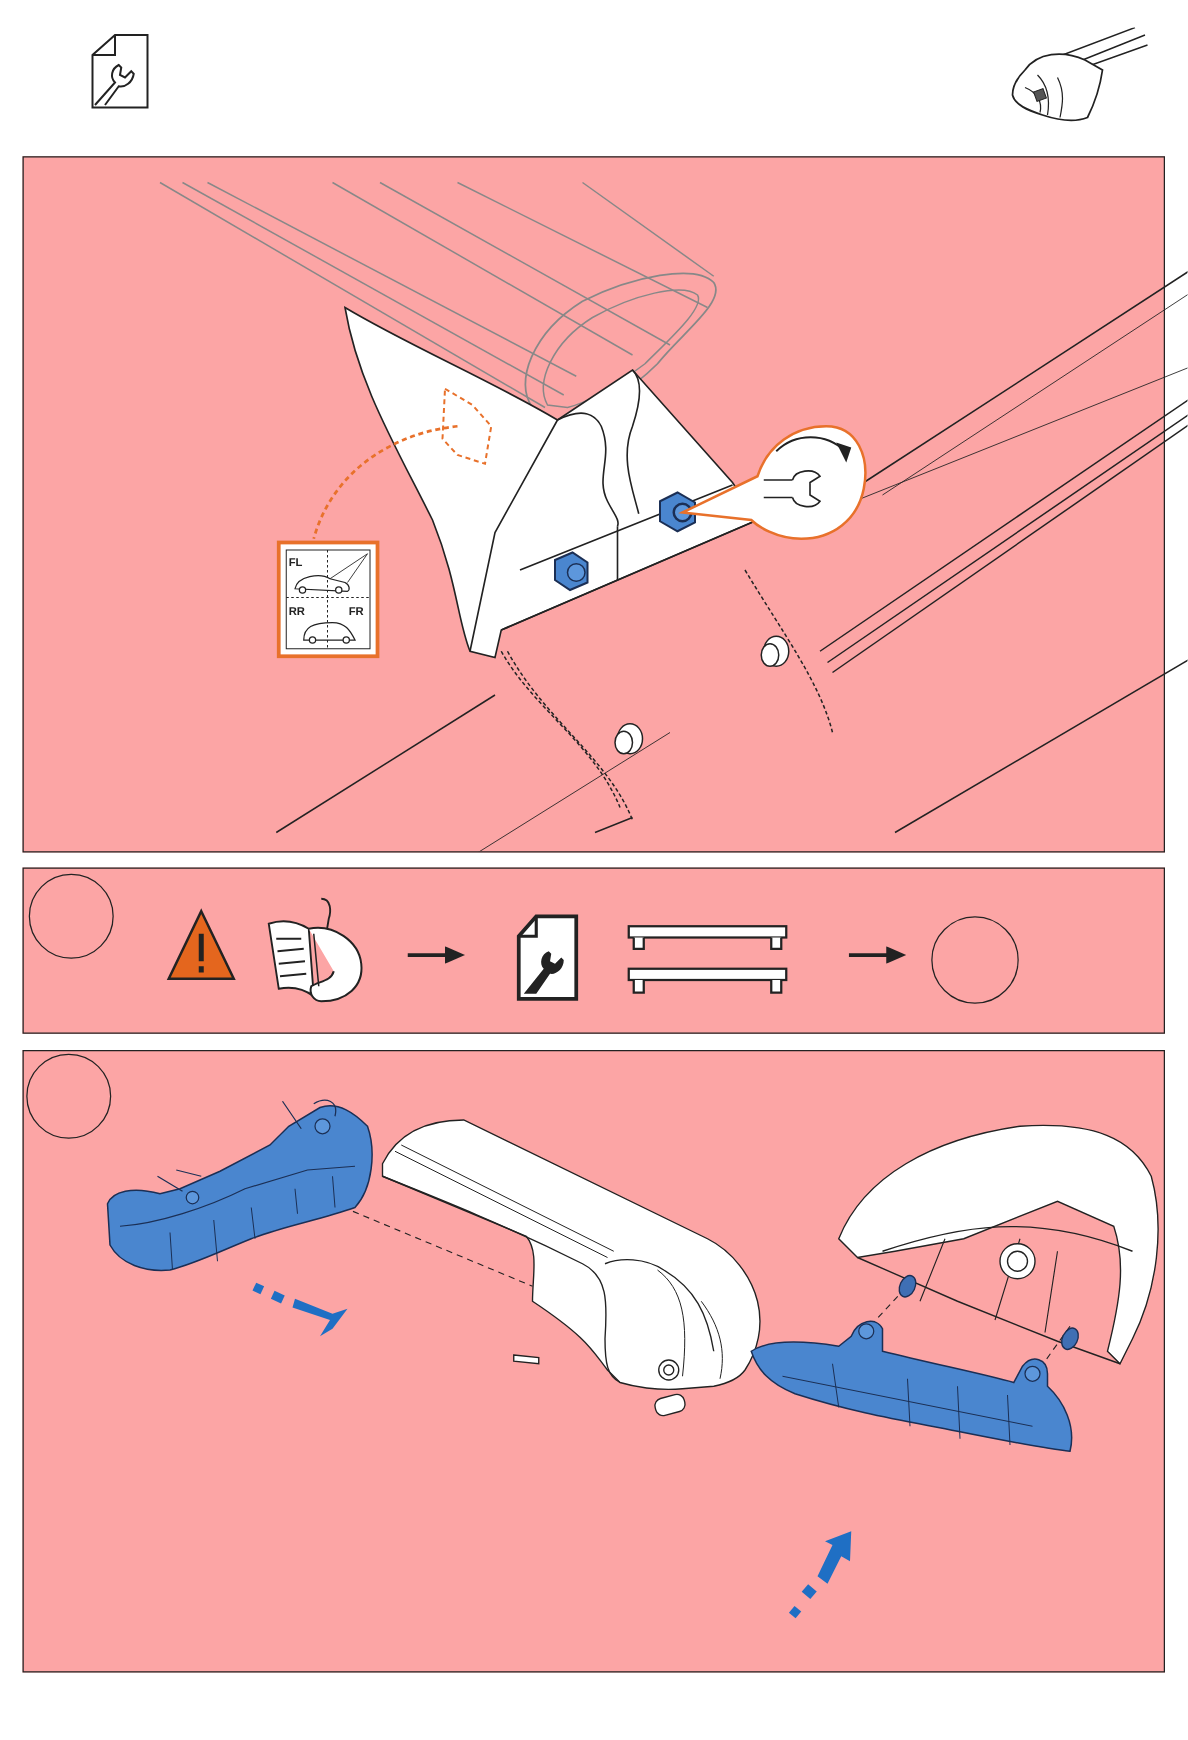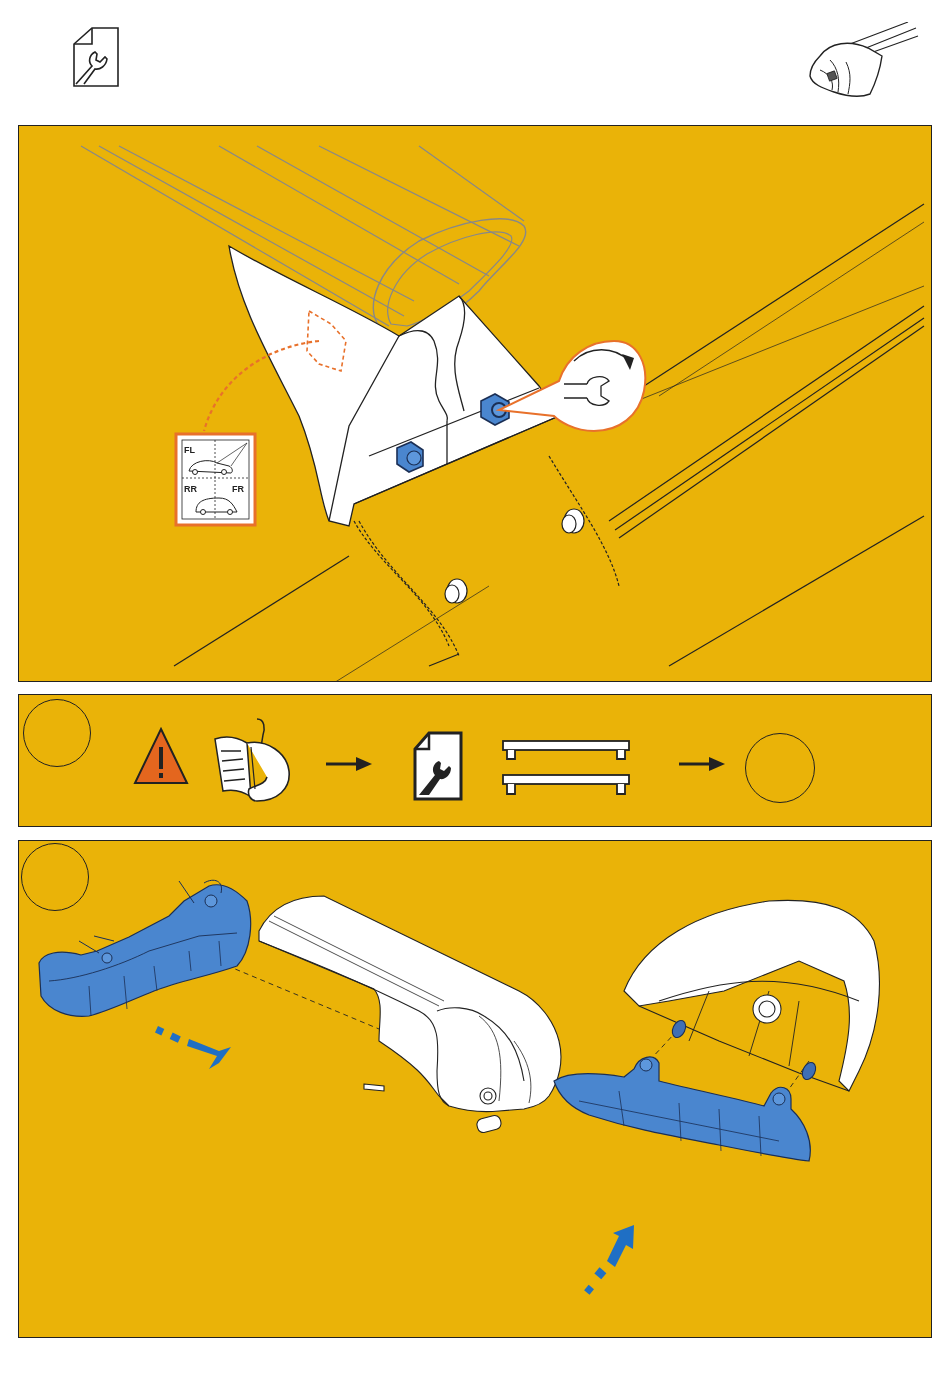--- a/index.html
+++ b/index.html
@@ -1,18 +1,18 @@
 <!DOCTYPE html>
 <html><head>
 <meta charset="utf-8">
 <style>
   html, body { margin:0; padding:0; background:#ffffff; }
   body { width:950px; height:1392px; position:relative; overflow:hidden; font-family:"Liberation Sans", sans-serif; }
   .abs { position:absolute; }
-  .panel { position:absolute; border:1.5px solid #222; background:#eab308; box-sizing:border-box; }
+  .panel { position:absolute; border:1.5px solid #222; background:#fca5a5; box-sizing:border-box;padding-left:47px; }
   svg { display:block; }
   .lbl { font-family:"Liberation Sans", sans-serif; font-weight:bold; fill:#222; }
 </style>
 </head>
 <body>
 
 <div class="abs" style="left:62px;top:22px;width:60px;height:70px;">
   <svg width="60" height="70" viewBox="0 0 60 70">
     <path d="M30 6 H56 V64 H12 V22 Z" fill="#fff" stroke="#222" stroke-width="1.6"></path>
     <path d="M30 6 V22 H12" fill="none" stroke="#222" stroke-width="1.6"></path>

